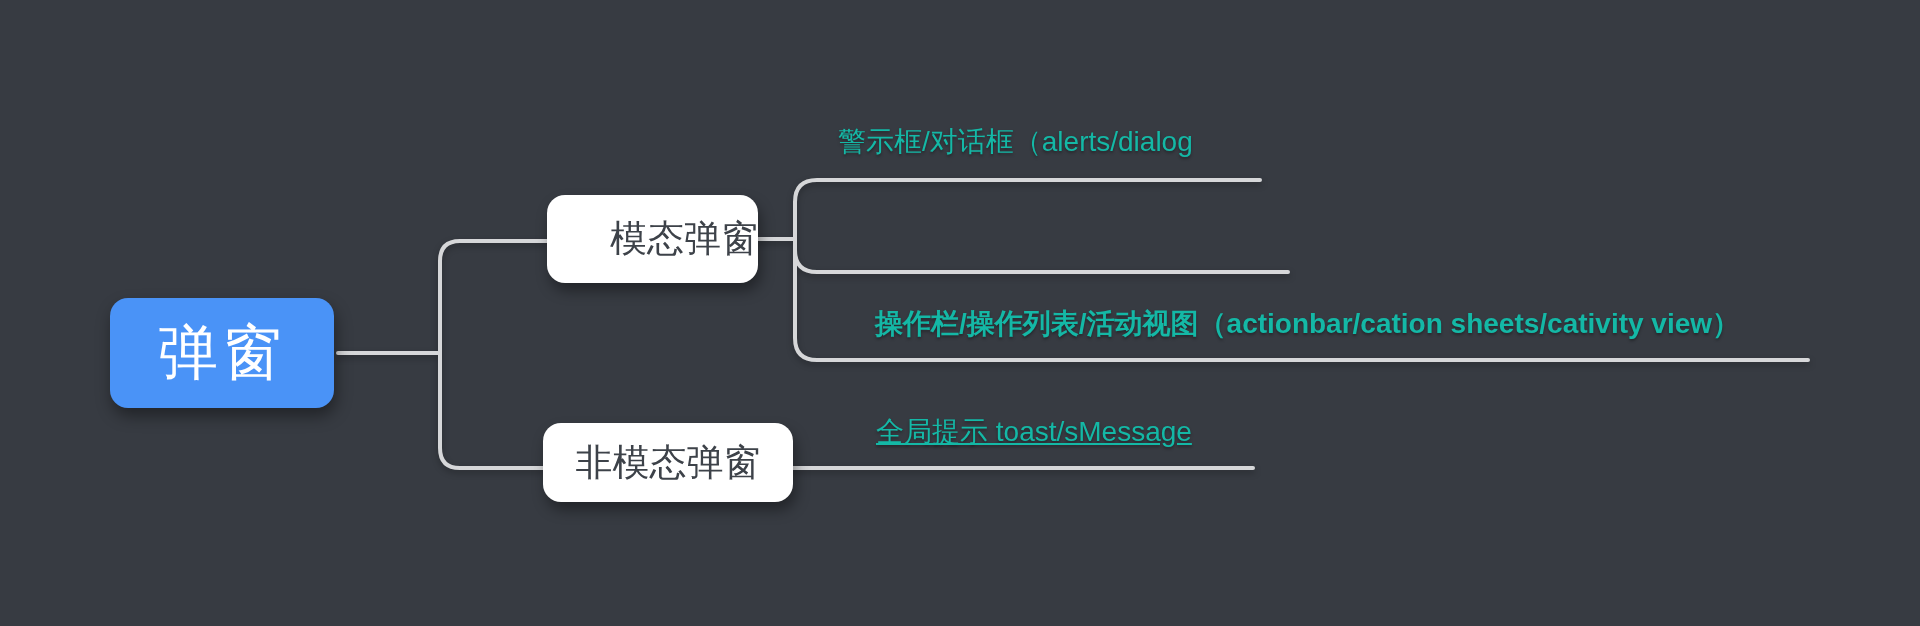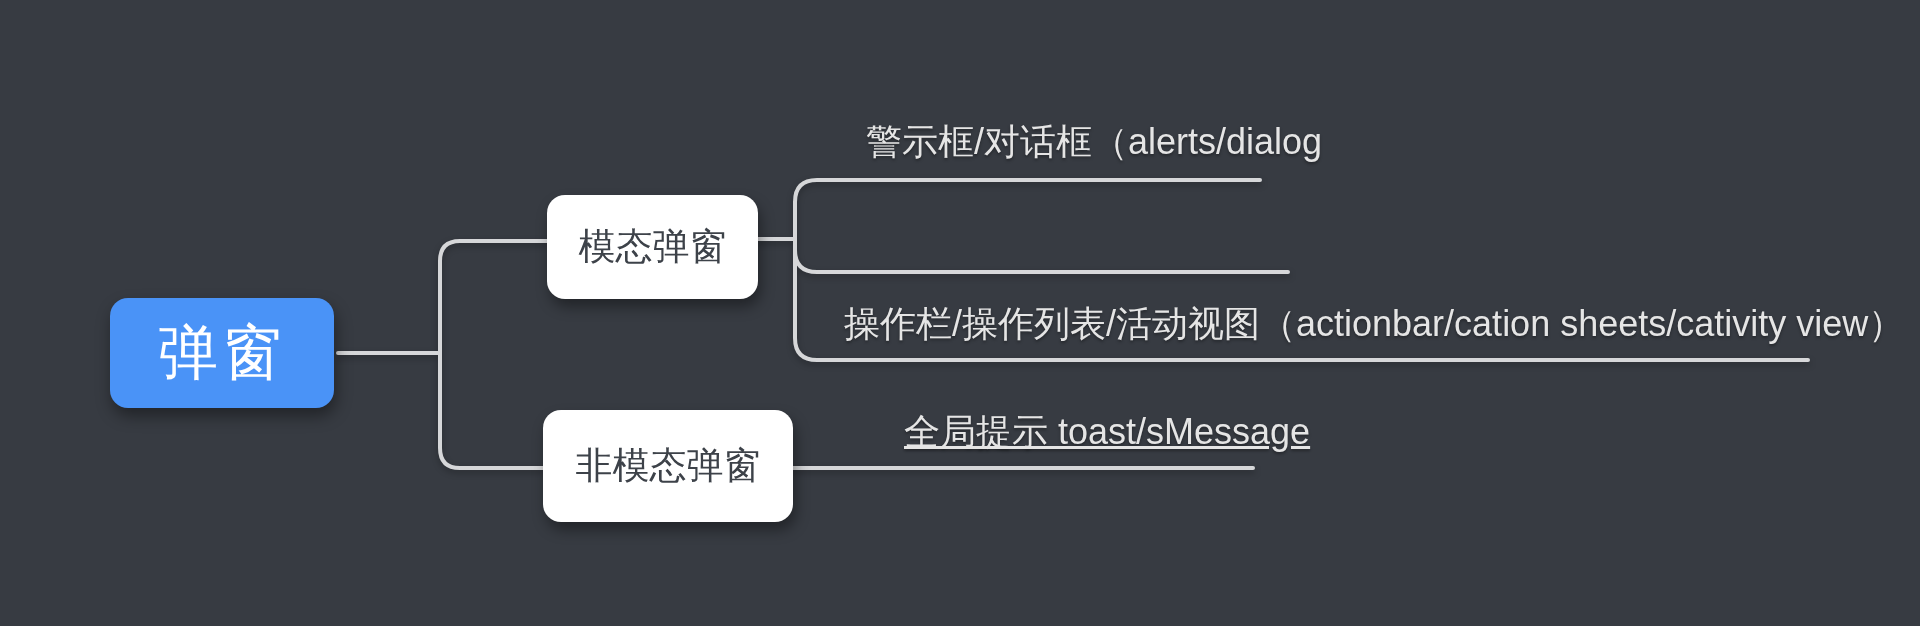--- a/index.html
+++ b/index.html
@@ -53,41 +53,41 @@
   .node-branch {
     background: #ffffff;
     color: #3d4249;
     font-size: 37px;
     box-shadow: 3px 8px 14px rgba(0,0,0,0.38);
   }
   .node-modal {
     left: 547px;
     top: 195px;
     width: 211px;
-    height: 104px;
+    height: 88px;
+    justify-content: flex-end;
   }
   .node-nonmodal {
     left: 543px;
-    top: 410px;
+    top: 423px;
     width: 250px;
-    height: 112px;
+    height: 79px;
   }
   .subtopic {
     position: absolute;
-    color: #e5e5e5;
-    font-size: 36px;
+    color: #14b8a6;
+    font-size: 28px;
     line-height: 48px;
     white-space: nowrap;
     text-shadow: 0 2px 3px rgba(0,0,0,0.35);
     cursor: default;
-    margin-left: 28px;
   }
   .sub-1 { left: 838px; top: 118px; }
   .sub-2 { left: 838px; top: 210px; }
-  .sub-3 { left: 816px; top: 300px; }
+  .sub-3 { left: 875px; top: 300px; font-weight: bold; }
   .sub-4 { left: 876px; top: 408px; text-decoration: underline; }
 </style>
 </head>
 <body>
 
 <div class="canvas">
 
   <svg class="links" viewBox="0 0 1920 626">
     <path d="M 338 353 H 440"></path>
     <path d="M 547 241 H 460 Q 440 241 440 261 V 448 Q 440 468 460 468 H 543"></path>

